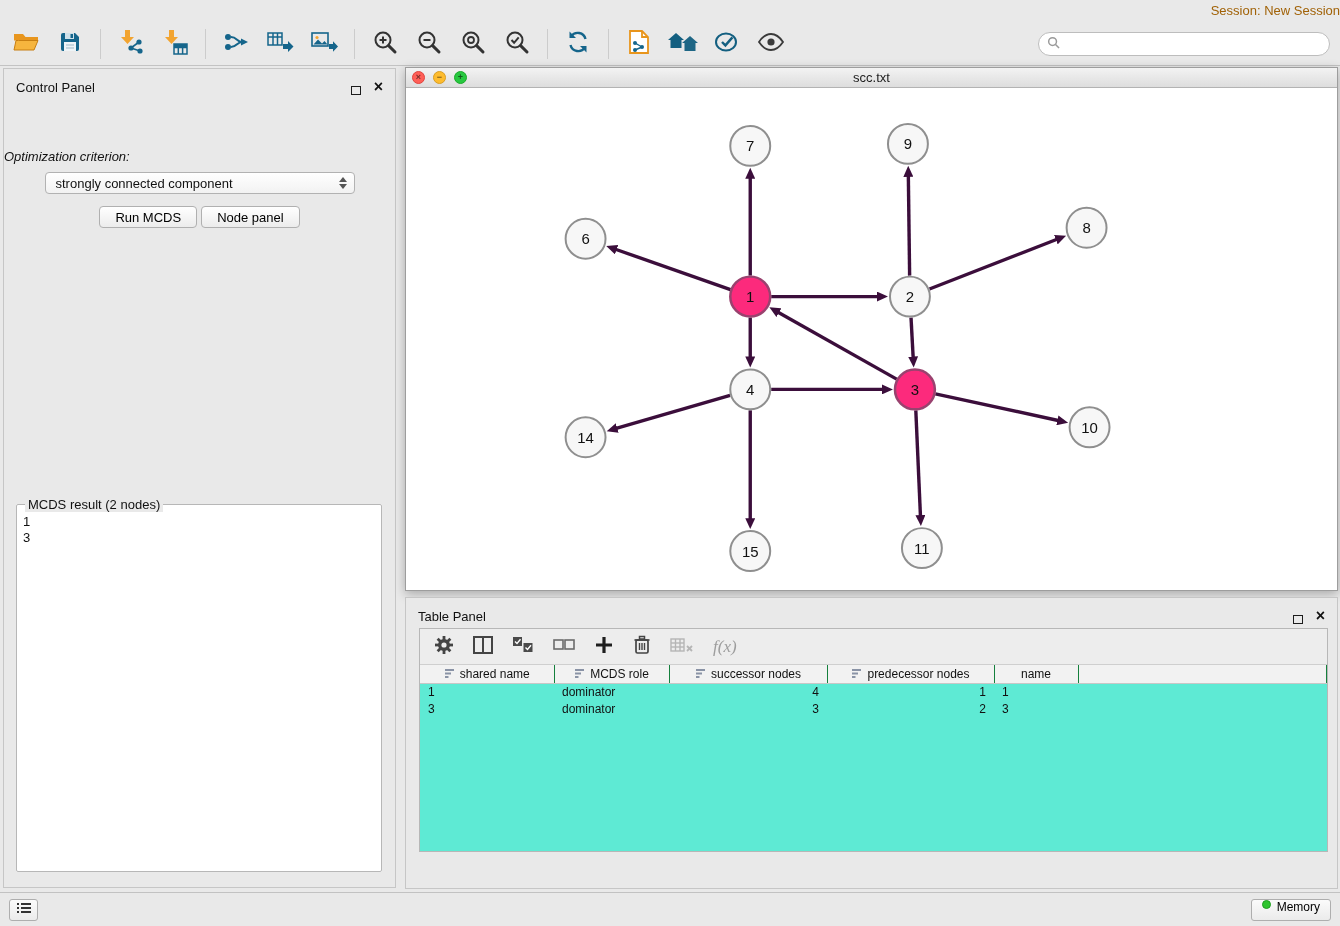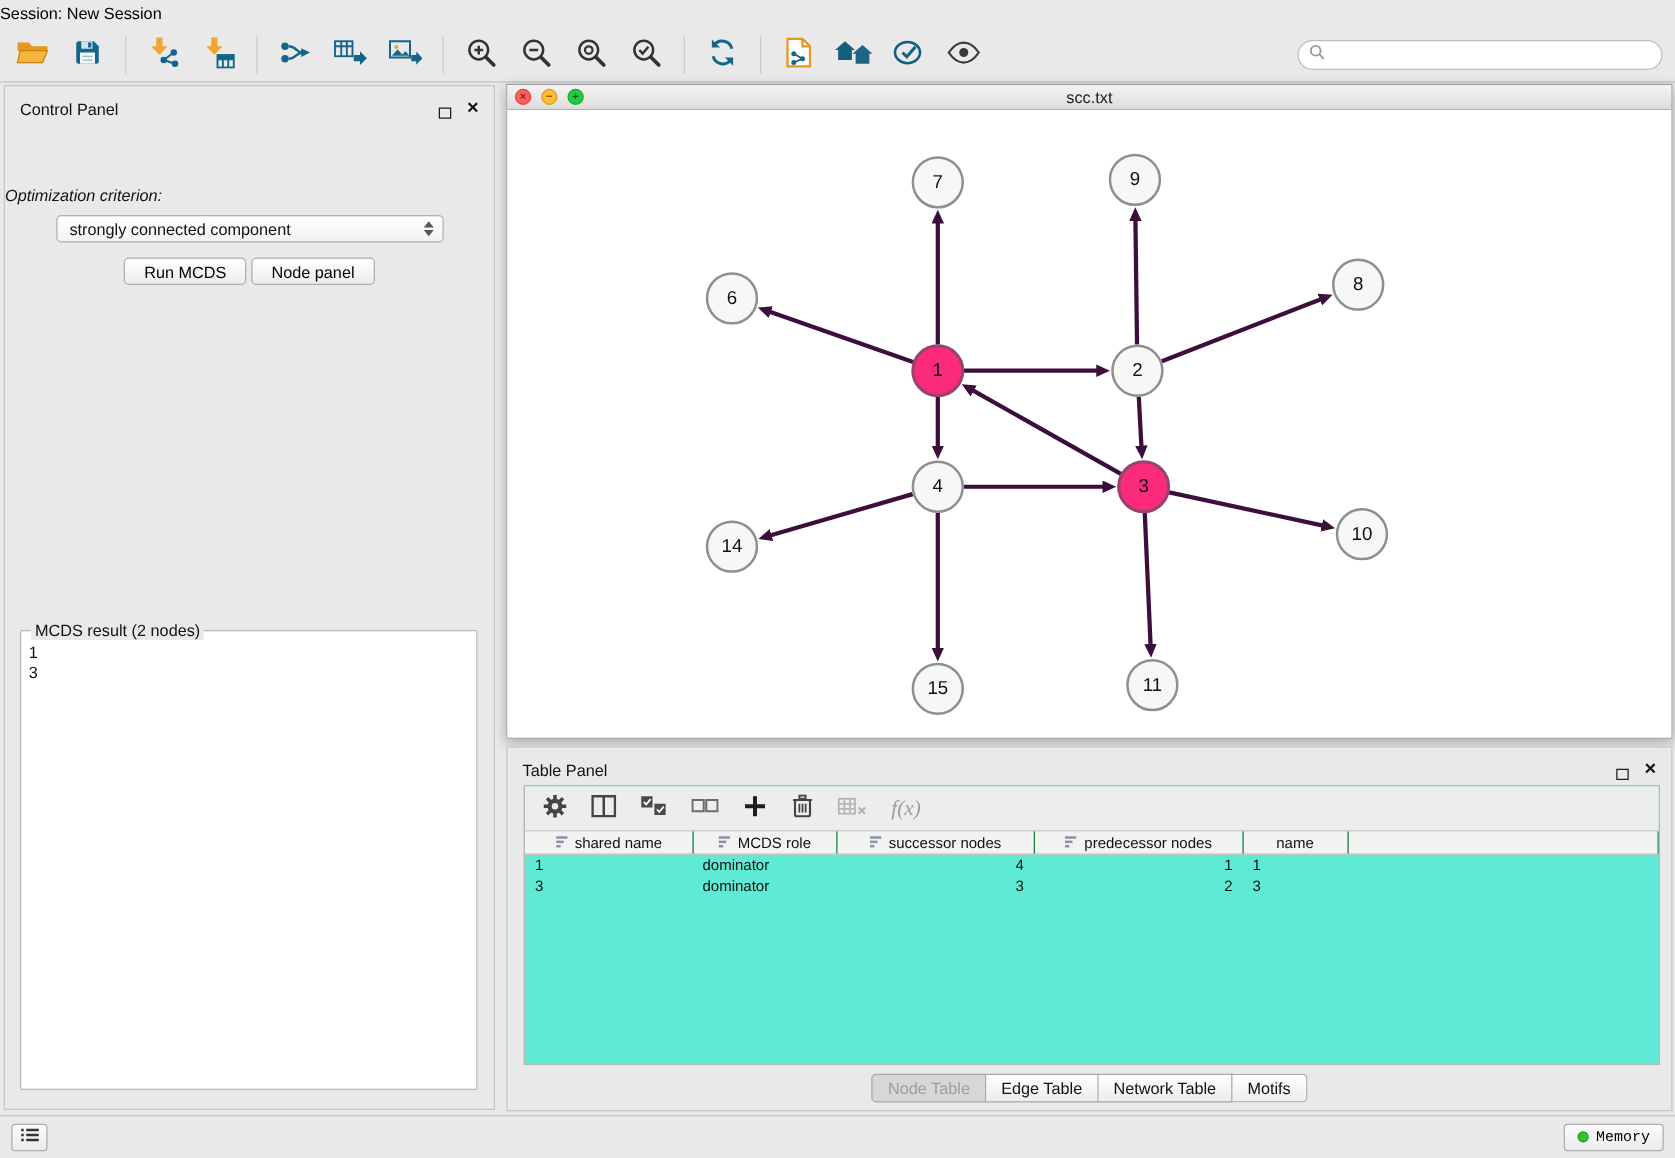--- a/index.html
+++ b/index.html
@@ -1,20 +1,20 @@
 <!DOCTYPE html>
 <html><head>
 <meta charset="utf-8">
 <style>
   html,body{margin:0;padding:0;width:1340px;height:926px;overflow:hidden;
     background:#e9e9e9;font-family:"Liberation Sans",sans-serif;color:#111;}
   *{box-sizing:border-box;}
 
   
-  .titlebar{height:22px;line-height:22px;text-align:left;font-size:13px;color:#000000;
+  .titlebar{height:22px;line-height:22px;text-align:right;font-size:13px;color:#a16207;
     background:#e9e9e9;}
   .toolbar{position:absolute;top:22px;left:0;right:0;height:44px;display:flex;align-items:center;
     padding:0 10px 0 4px;background:#e9e9e9;border-bottom:1px solid #c3c3c3;}
   .toolbtn{width:44px;height:38px;display:flex;align-items:center;justify-content:center;
     background:none;border:none;padding:0;}
   .tb-sep{width:1px;height:30px;background:#cccccc;margin:0 8px;}
   .search-box{margin-left:auto;width:292px;height:24px;border:1px solid #bdbdbd;border-radius:13px;
     background:#fff;display:flex;align-items:center;padding:0 8px;gap:6px;}
   .search-box input{border:none;outline:none;flex:1;font-size:13px;background:transparent;
     font-family:"Liberation Sans",sans-serif;}
@@ -93,22 +93,22 @@
   td.c3{text-align:right;padding-right:12px;}
   td.c4{padding-left:10px;text-align:left;}
   .tp-tabs{position:absolute;left:0;right:0;bottom:6px;}
 
   
   .status-bar{position:absolute;left:0;right:0;bottom:0;height:34px;border-top:1px solid #c2c2c2;
     background:#e9e9e9;display:flex;align-items:center;padding:0 9px;}
   .list-btn{width:29px;height:22px;border:1px solid #aeaeae;border-radius:3px;
     background:linear-gradient(#fbfbfb,#ebebeb);display:flex;align-items:center;justify-content:center;padding:0;}
   .memory-btn{margin-left:auto;height:22px;border:1px solid #aeaeae;border-radius:3px;
-    background:linear-gradient(#fbfbfb,#ebebeb);display:flex;align-items:center;gap:6px;
-    padding:0 10px;font-size:12px;font-family:Liberation Mono, monospace;}
+    background:linear-gradient(#fbfbfb,#ebebeb);display:flex;gap:6px;
+    padding:0 10px;font-size:12px;font-family:Liberation Sans, sans-serif;}
   .mem-dot{width:9px;height:9px;border-radius:50%;background:#2ec52e;border:1px solid #1f9e1f;}
 </style>
 </head>
 <body>
 
 <div class="titlebar">
   <span>Session: New Session</span>
 </div>
 
 <div class="toolbar">
@@ -612,26 +612,20 @@
               <td class="c2">3</td>
               <td class="c3">2</td>
               <td class="c4">3</td>
               <td></td>
             </tr>
           </tbody>
       </table>
     </div>
   </div>
 
-  <div class="seg-tabs tp-tabs">
-    <div class="seg-tab active">Node Table</div>
-    <div class="seg-tab">Edge Table</div>
-    <div class="seg-tab">Network Table</div>
-    <div class="seg-tab">Motifs</div>
-  </div>
 </div>
 
 <div class="status-bar">
   <button class="list-btn">
     <span>
       <svg width="16" height="14" viewBox="0 0 16 14">
         <g fill="#333">
           <rect x="1" y="2" width="2" height="2"></rect>
             <rect x="5" y="2" width="10" height="2"></rect>
           <rect x="1" y="6" width="2" height="2"></rect>

